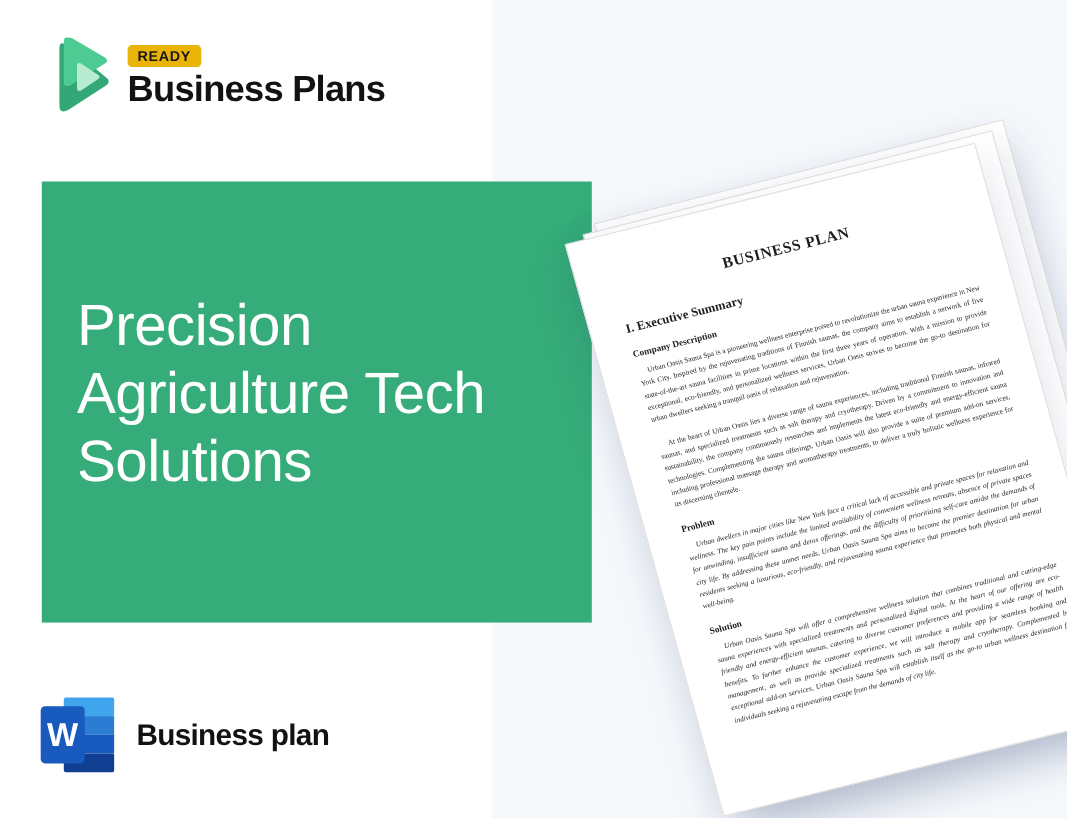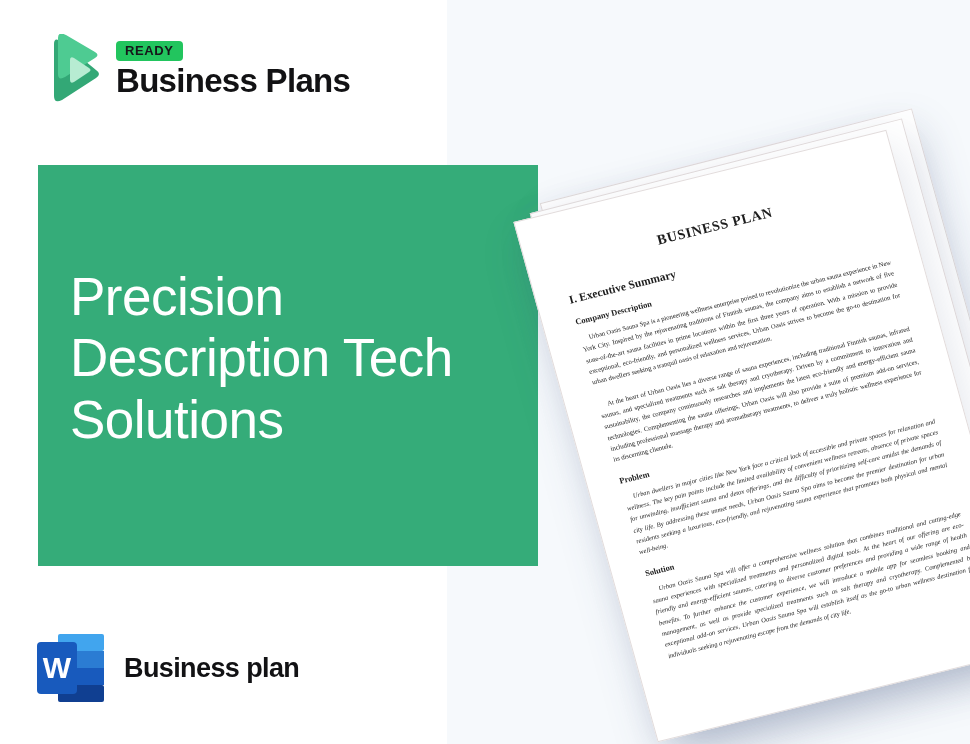--- a/index.html
+++ b/index.html
@@ -22,21 +22,21 @@
   }
 
   
   .brand{
     position:absolute; left:40px; top:34px;
     display:flex; align-items:center; gap:14px;
   }
   .brand-mark{ width:62px; height:72px; position:relative; flex:none; }
   .brand-text{ display:flex; flex-direction:column; align-items:flex-start; gap:3px; }
   .ready-badge{
-    background:#22c55e; color:#16161a;
+    background:#eab308; color:#16161a;
     font-size:13px; font-weight:700; letter-spacing:.6px;
     padding:3px 9px 4px; border-radius:4px; line-height:1;
   }
   .brand-name{
     font-size:33px; font-weight:700; color:#121214;
     letter-spacing:-.7px; line-height:1.05; white-space:nowrap;
   }
 
   
   .hero-title{
@@ -114,21 +114,21 @@
       <path d="M18 4 L18 40 Q18 47 25 43 L55 24 Q60 21 55 18 L26 1 Q18 -3 18 4 Z" fill="#4ecb92"></path>
       <path d="M30 26 L30 46 Q30 50 34 48 L49 38 Q52 36 49 34 L34 24 Q30 22 30 26 Z" fill="#b7ecd2"></path>
     </svg>
   </div>
   <div class="brand-text">
     <span class="ready-badge">READY</span>
     <span class="brand-name">Business Plans</span>
   </div>
 </div>
 
-<h1 class="hero-title">Precision Description Tech Solutions</h1>
+<h1 class="hero-title">Precision Agriculture Tech Solutions</h1>
 
 <div class="file-row">
   <div class="word-mark">
     <svg viewBox="0 0 68 72" width="68" height="72" aria-hidden="true">
       <rect x="22" y="2" width="46" height="17" rx="2" fill="#41a5ee"></rect>
       <rect x="22" y="19" width="46" height="17" fill="#2b7cd3"></rect>
       <rect x="22" y="36" width="46" height="17" fill="#185abd"></rect>
       <rect x="22" y="53" width="46" height="17" rx="2" fill="#103f91"></rect>
       <rect x="1" y="10" width="40" height="52" rx="4" fill="#185abd"></rect>
       <text x="21" y="46" text-anchor="middle" fill="#ffffff" font-family="Liberation Sans, sans-serif" font-size="30" font-weight="700">W</text>

